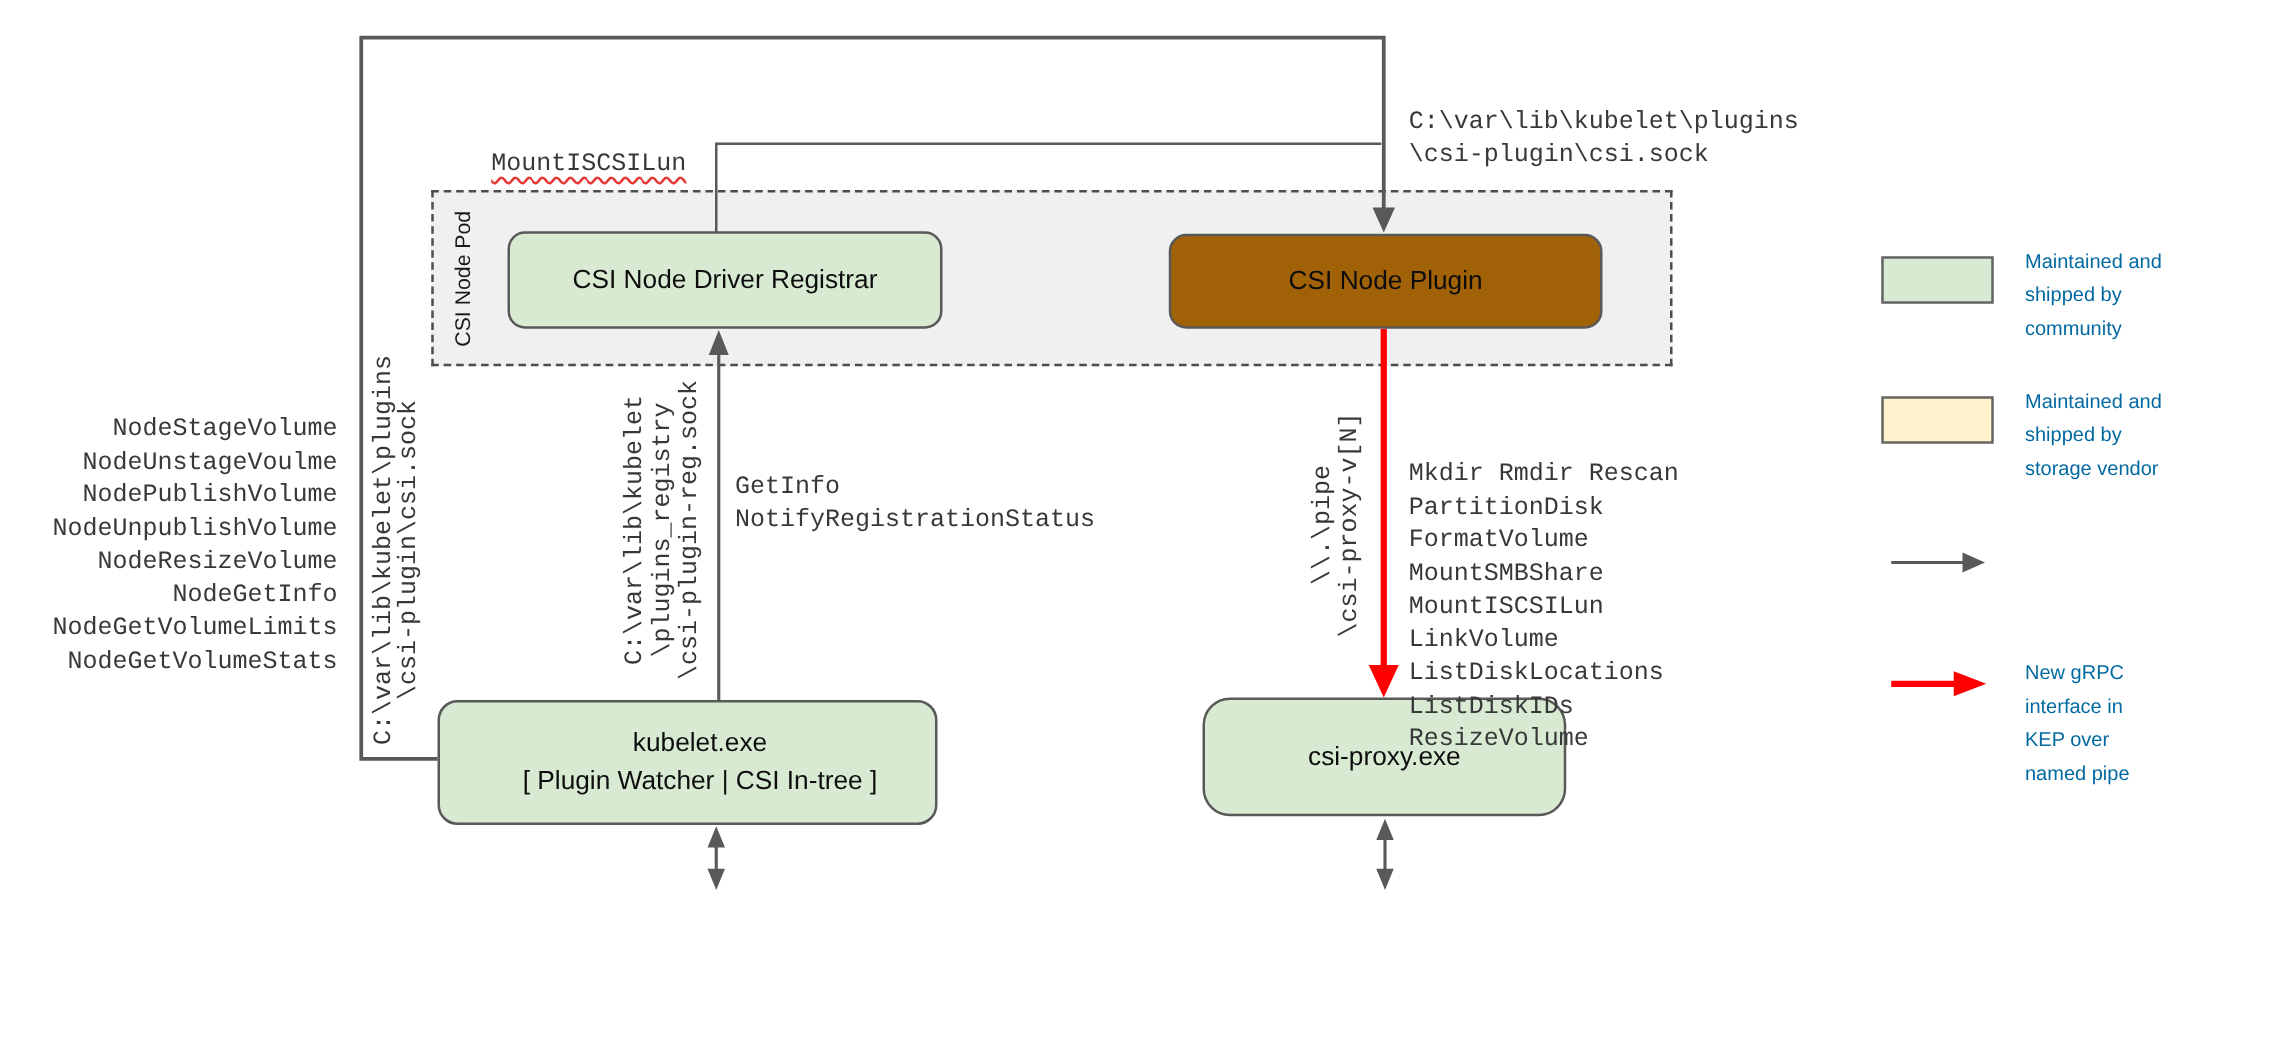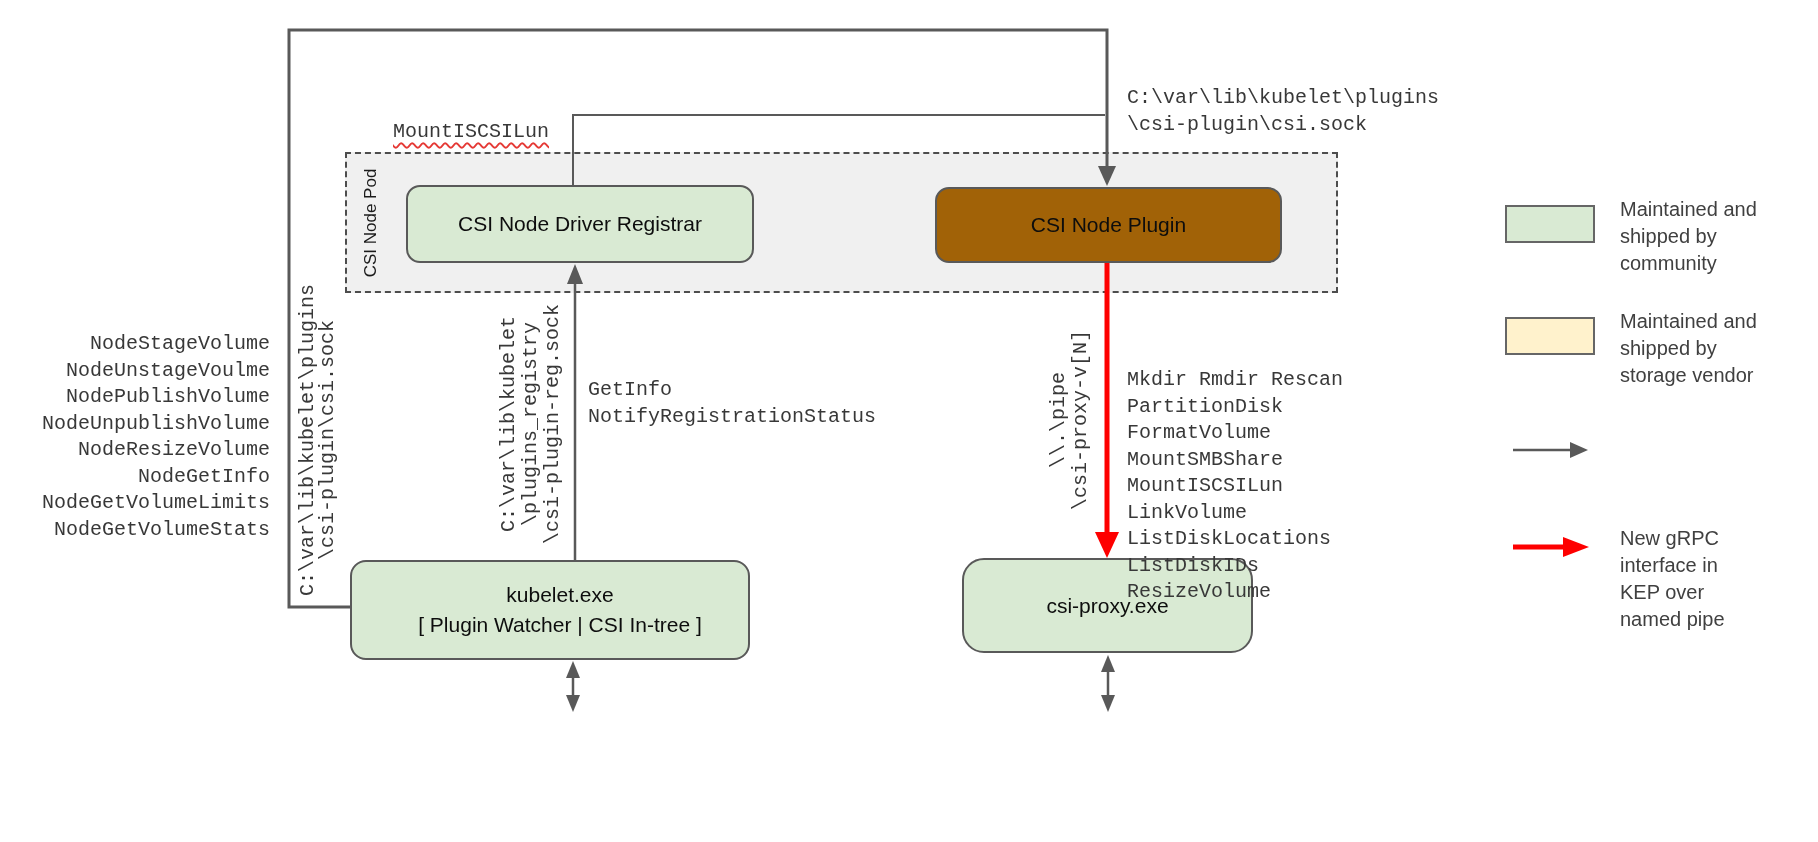--- a/index.html
+++ b/index.html
@@ -76,22 +76,22 @@
   
   .legend-swatch{
     position:absolute;
     width:90px;height:38px;
     border:2.5px solid #666;
     box-sizing:border-box;
   }
   .legend-text{
     position:absolute;
     left:1620px;
-    font-size:20px;line-height:27px;
-    color:#404040;
+    font-size:16px;line-height:27px;
+    color:#0369a1;
     white-space:pre-line;
   }
   svg.wires{position:absolute;left:0;top:0;pointer-events:none;}
 </style>
 </head>
 <body>
 
 <div id="canvas">
 
   <div class="pod"></div>

